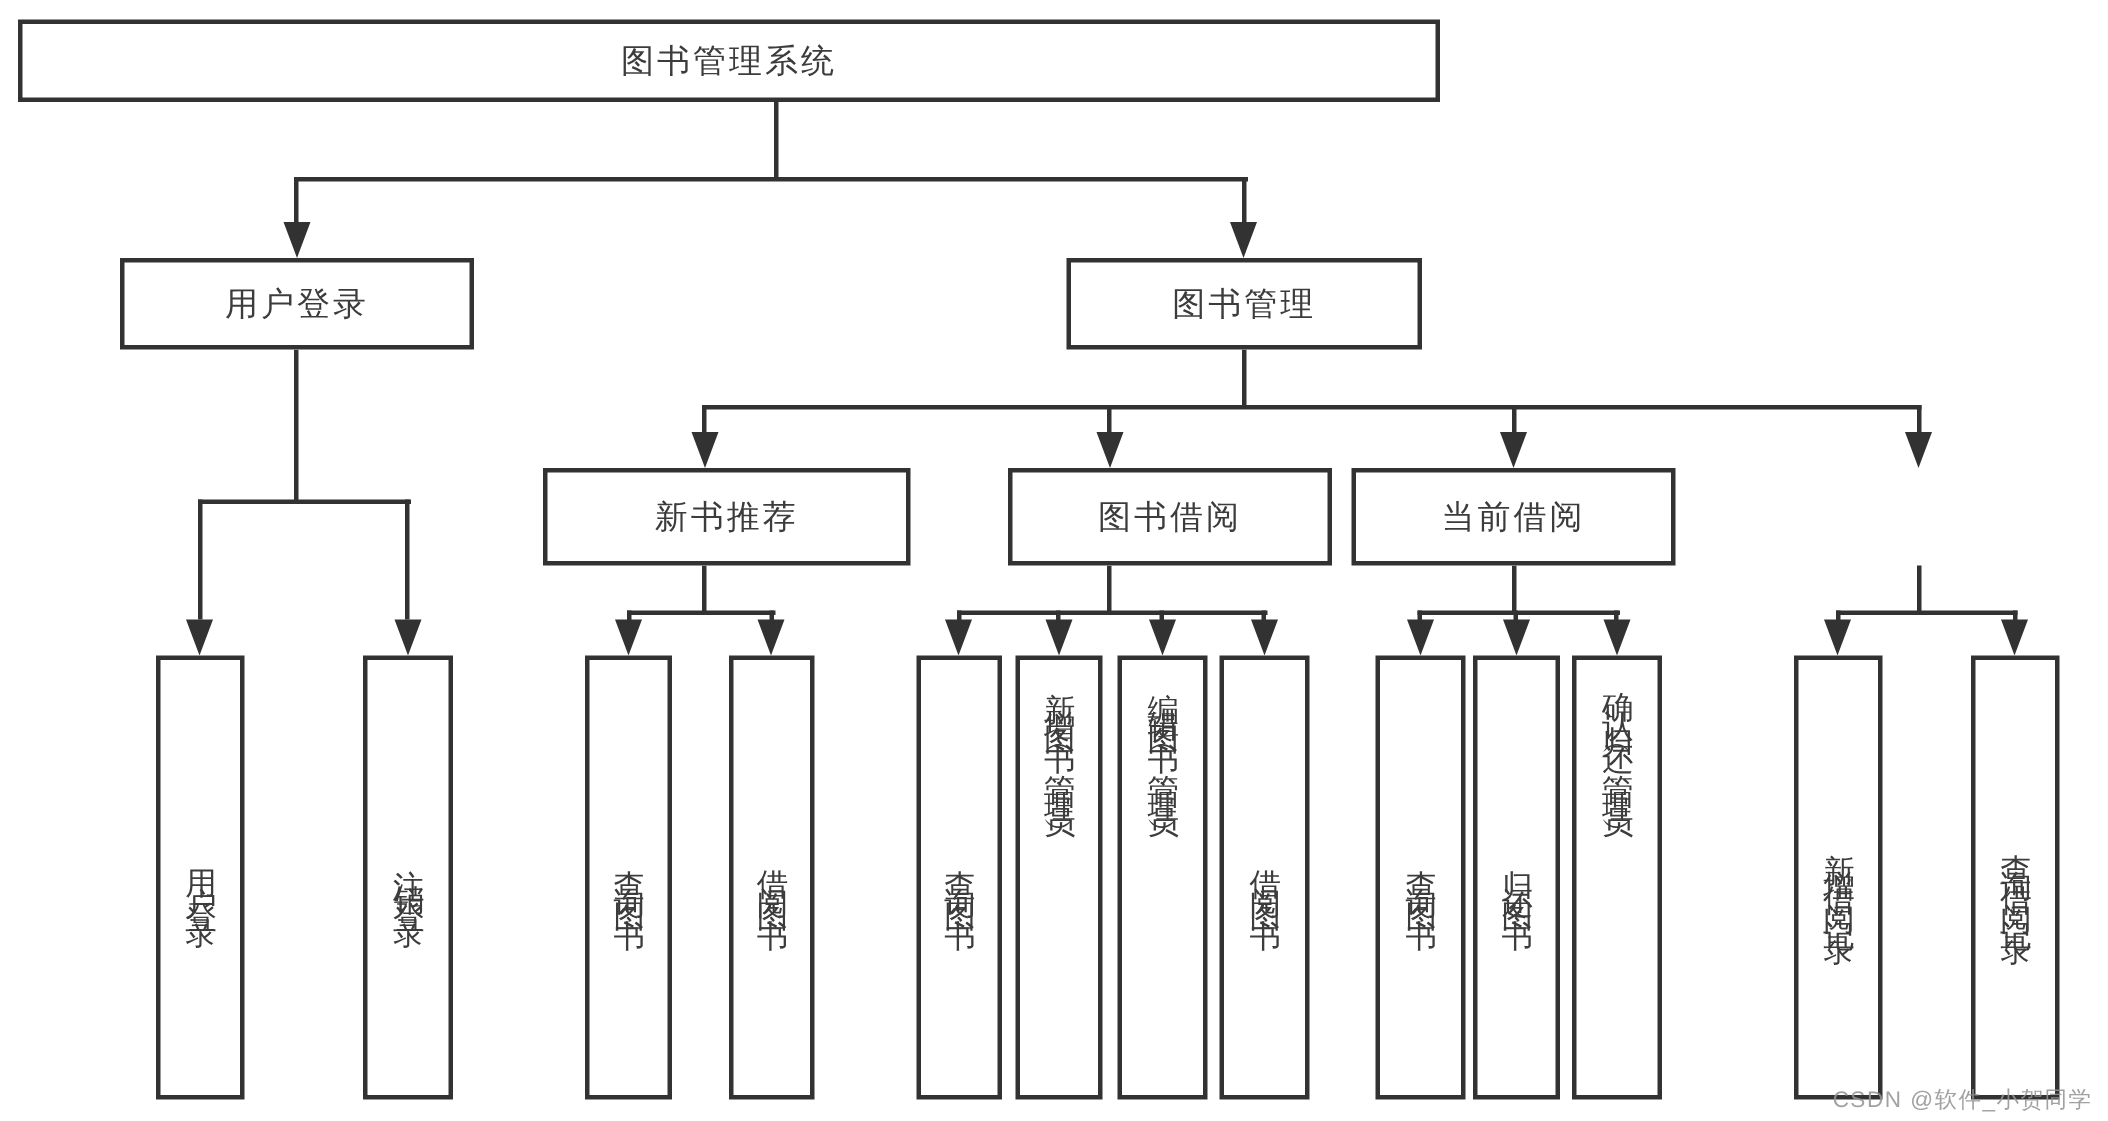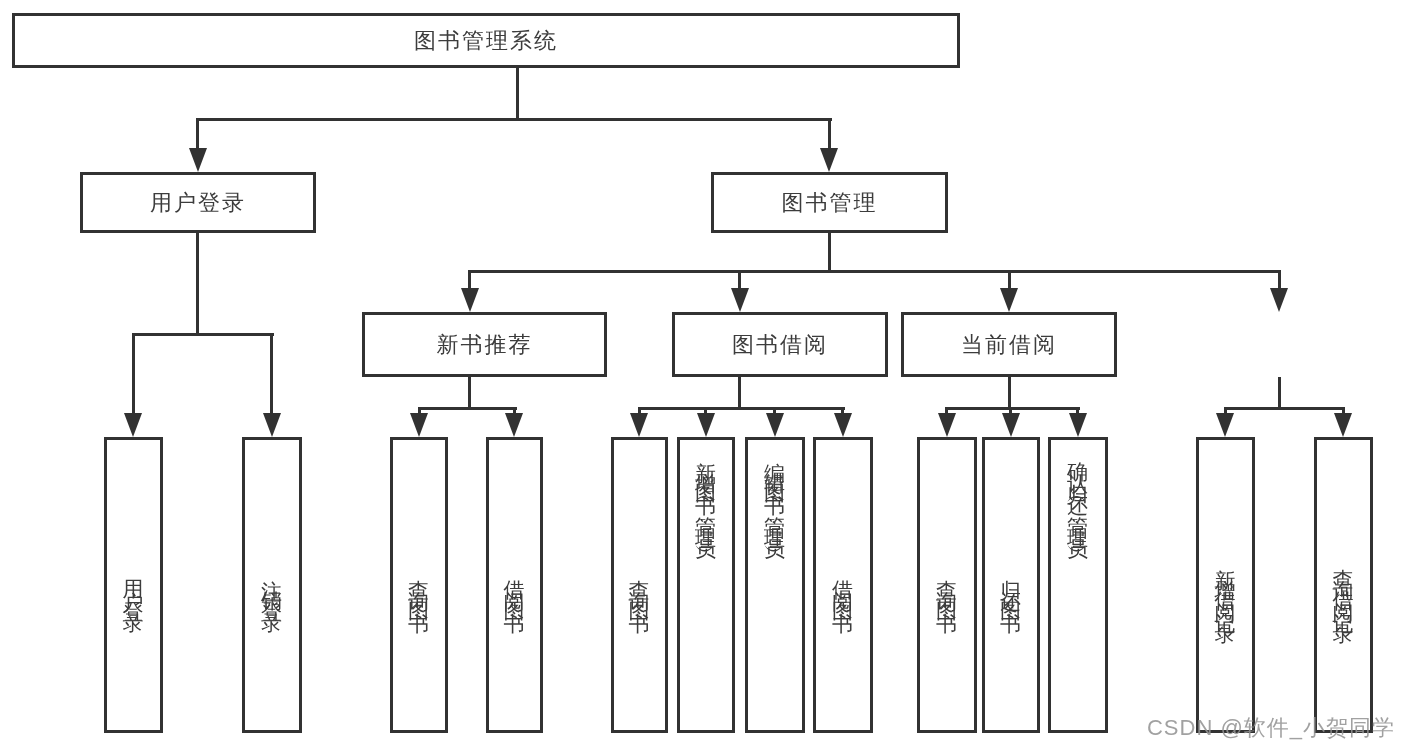--- a/index.html
+++ b/index.html
@@ -38,21 +38,21 @@
     width: 0; height: 0;
     border-left: 9px solid transparent;
     border-right: 9px solid transparent;
     border-top: 24px solid #323232;
     z-index: 1;
   }
   .watermark {
     position: absolute;
     right: 10px;
     bottom: 4px;
-    font-size: 22px;
+    font-size: 15px;
     color: rgba(148, 148, 148, 0.88);
     letter-spacing: 1px;
     z-index: 5;
     white-space: nowrap;
   }
 </style>
 </head>
 <body>
 
 <div class="canvas">

